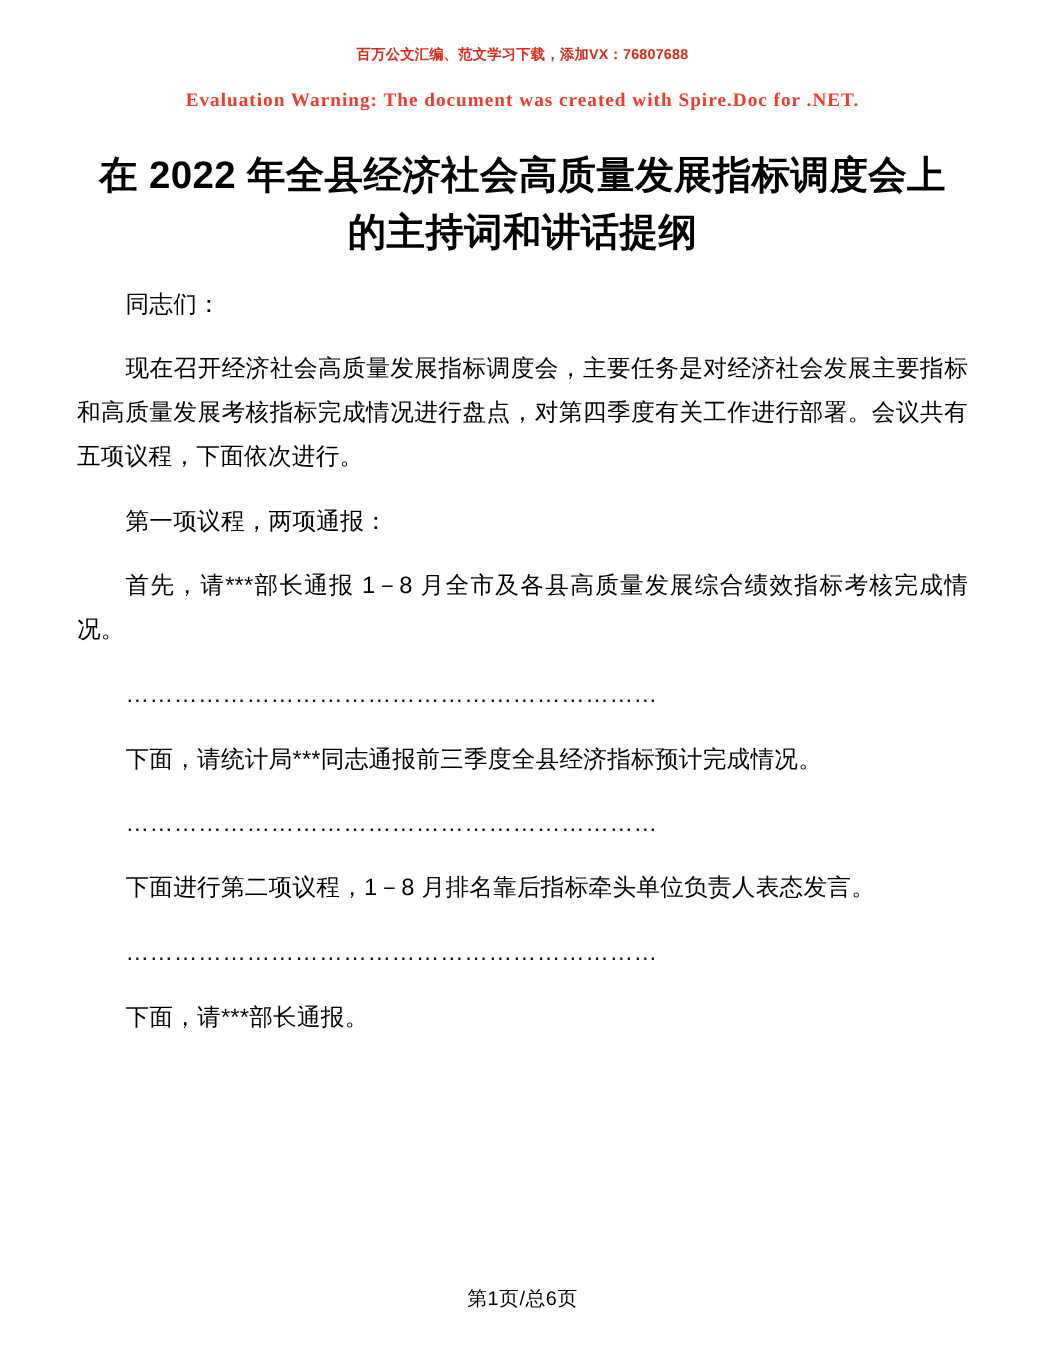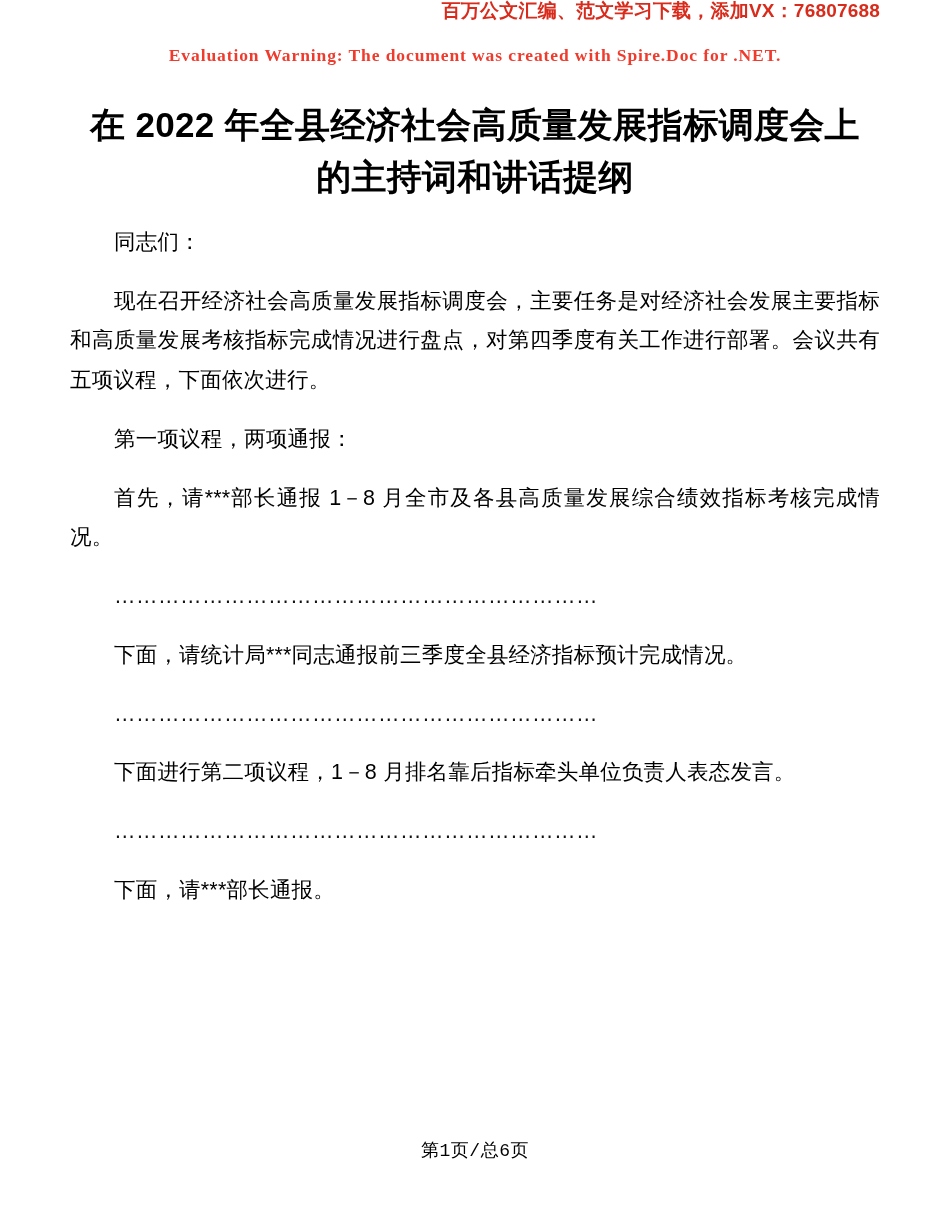--- a/index.html
+++ b/index.html
@@ -16,25 +16,26 @@
     overflow: hidden;
   }
   .page {
     position: relative;
     width: 950px;
     height: 1230px;
     box-sizing: border-box;
     padding: 0 70px;
   }
   .promo-banner {
-    text-align: right;
+    text-align: center;
     color: #d92b1c;
-    font-size: 19px;
+    font-size: 13px;
     font-weight: bold;
     letter-spacing: 0.2px;
+    padding-top: 42px;
     line-height: 1.2;
   }
   .eval-warning {
     text-align: center;
     color: #ef3a2c;
     font-family: "Liberation Serif", serif;
     font-size: 17.5px;
     letter-spacing: 0.9px;
     padding-top: 22px;
     white-space: nowrap;
@@ -67,24 +68,24 @@
     text-indent: 44px;
     letter-spacing: 0.5px;
     color: #111;
     white-space: nowrap;
     overflow: hidden;
   }
   .footer {
     position: absolute;
     left: 0;
     right: 0;
-    bottom: 68px;
+    bottom: 38px;
     text-align: center;
     font-size: 18px;
-    font-family: Liberation Mono, monospace;
+    font-family: Liberation Sans, sans-serif;
     color: #000;
     letter-spacing: 0.5px;
   }
 </style>
 </head>
 <body>
 
 <div class="page">
 
   <div class="promo-banner">百万公文汇编、范文学习下载，添加VX：76807688</div>

